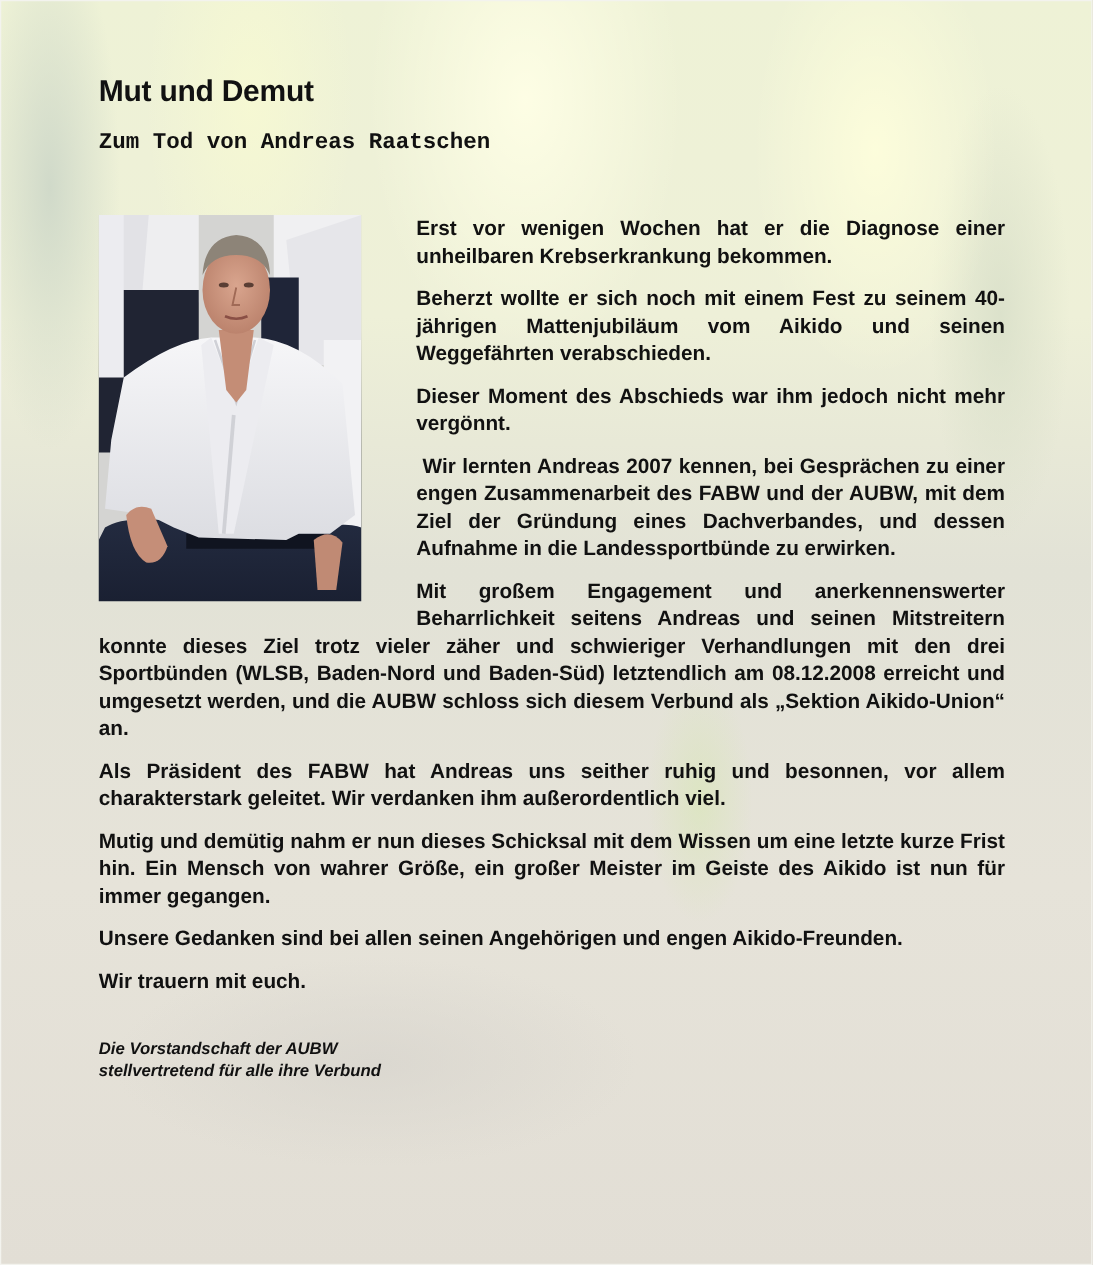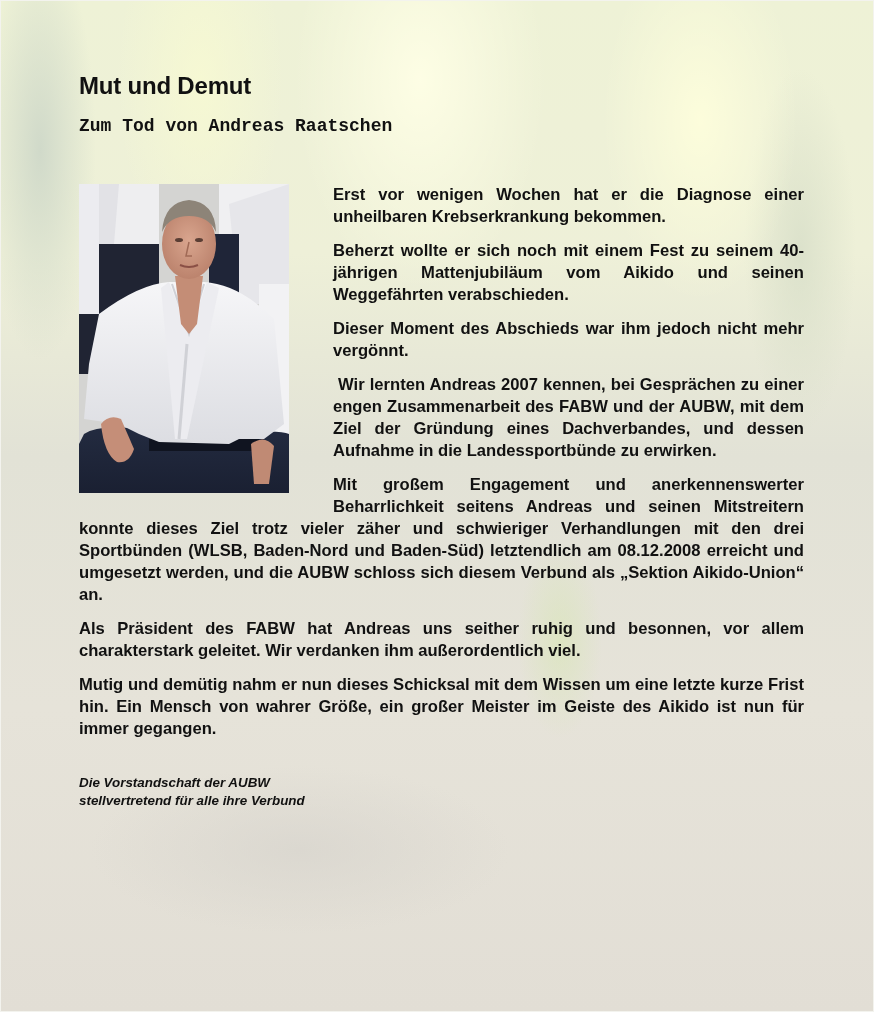--- a/index.html
+++ b/index.html
@@ -35,21 +35,20 @@
       border: 1px solid #f3f3ee;
       z-index: 0;
       pointer-events: none;
     }
     .page {
       position: absolute;
       left: 79px;
       top: 58px;
       width: 725px;
       z-index: 1;
-      margin-top: 12px;
     }
     h1 {
       margin: 0;
       font-size: 24px;
       font-weight: bold;
       line-height: 32px;
       letter-spacing: -0.2px;
     }
     h2 {
       margin: 12px 0 0 0;
@@ -148,19 +147,21 @@
       </svg>
     </div>
 
     <p>Erst vor wenigen Wochen hat er die Diagnose einer unheilbaren Krebserkrankung bekommen.</p>
     <p>Beherzt wollte er sich noch mit einem Fest zu seinem 40-jährigen Mattenjubiläum vom Aikido und seinen Weggefährten verabschieden.</p>
     <p>Dieser Moment des Abschieds war ihm jedoch nicht mehr vergönnt.</p>
     <p style="white-space: pre-wrap;"> Wir lernten Andreas 2007 kennen, bei Gesprächen zu einer engen Zusammenarbeit des FABW und der AUBW, mit dem Ziel der Gründung eines Dachverbandes, und dessen Aufnahme in die Landessportbünde zu erwirken.</p>
     <p>Mit großem Engagement und anerkennenswerter Beharrlichkeit seitens Andreas und seinen Mitstreitern konnte dieses Ziel trotz vieler zäher und schwieriger Verhandlungen mit den drei Sportbünden (WLSB, Baden-Nord und Baden-Süd) letztendlich am 08.12.2008 erreicht und umgesetzt werden, und die AUBW schloss sich diesem Verbund als „Sektion Aikido-Union“ an.</p>
     <p>Als Präsident des FABW hat Andreas uns seither ruhig und besonnen, vor allem charakterstark geleitet. Wir verdanken ihm außerordentlich viel.</p>
     <p>Mutig und demütig nahm er nun dieses Schicksal mit dem Wissen um eine letzte kurze Frist hin. Ein Mensch von wahrer Größe, ein großer Meister im Geiste des Aikido ist nun für immer gegangen.</p>
+    <p style="text-align:left;">Unsere Gedanken sind bei allen seinen Angehörigen und engen Aikido-Freunden.</p>
+    <p style="text-align:left;">Wir trauern mit euch.</p>
 
     <div class="signature">
       <div>Die Vorstandschaft der AUBW</div>
       <div>stellvertretend für alle ihre Verbund</div>
     </div>
   </div>
 </div>
 
 </body></html>

